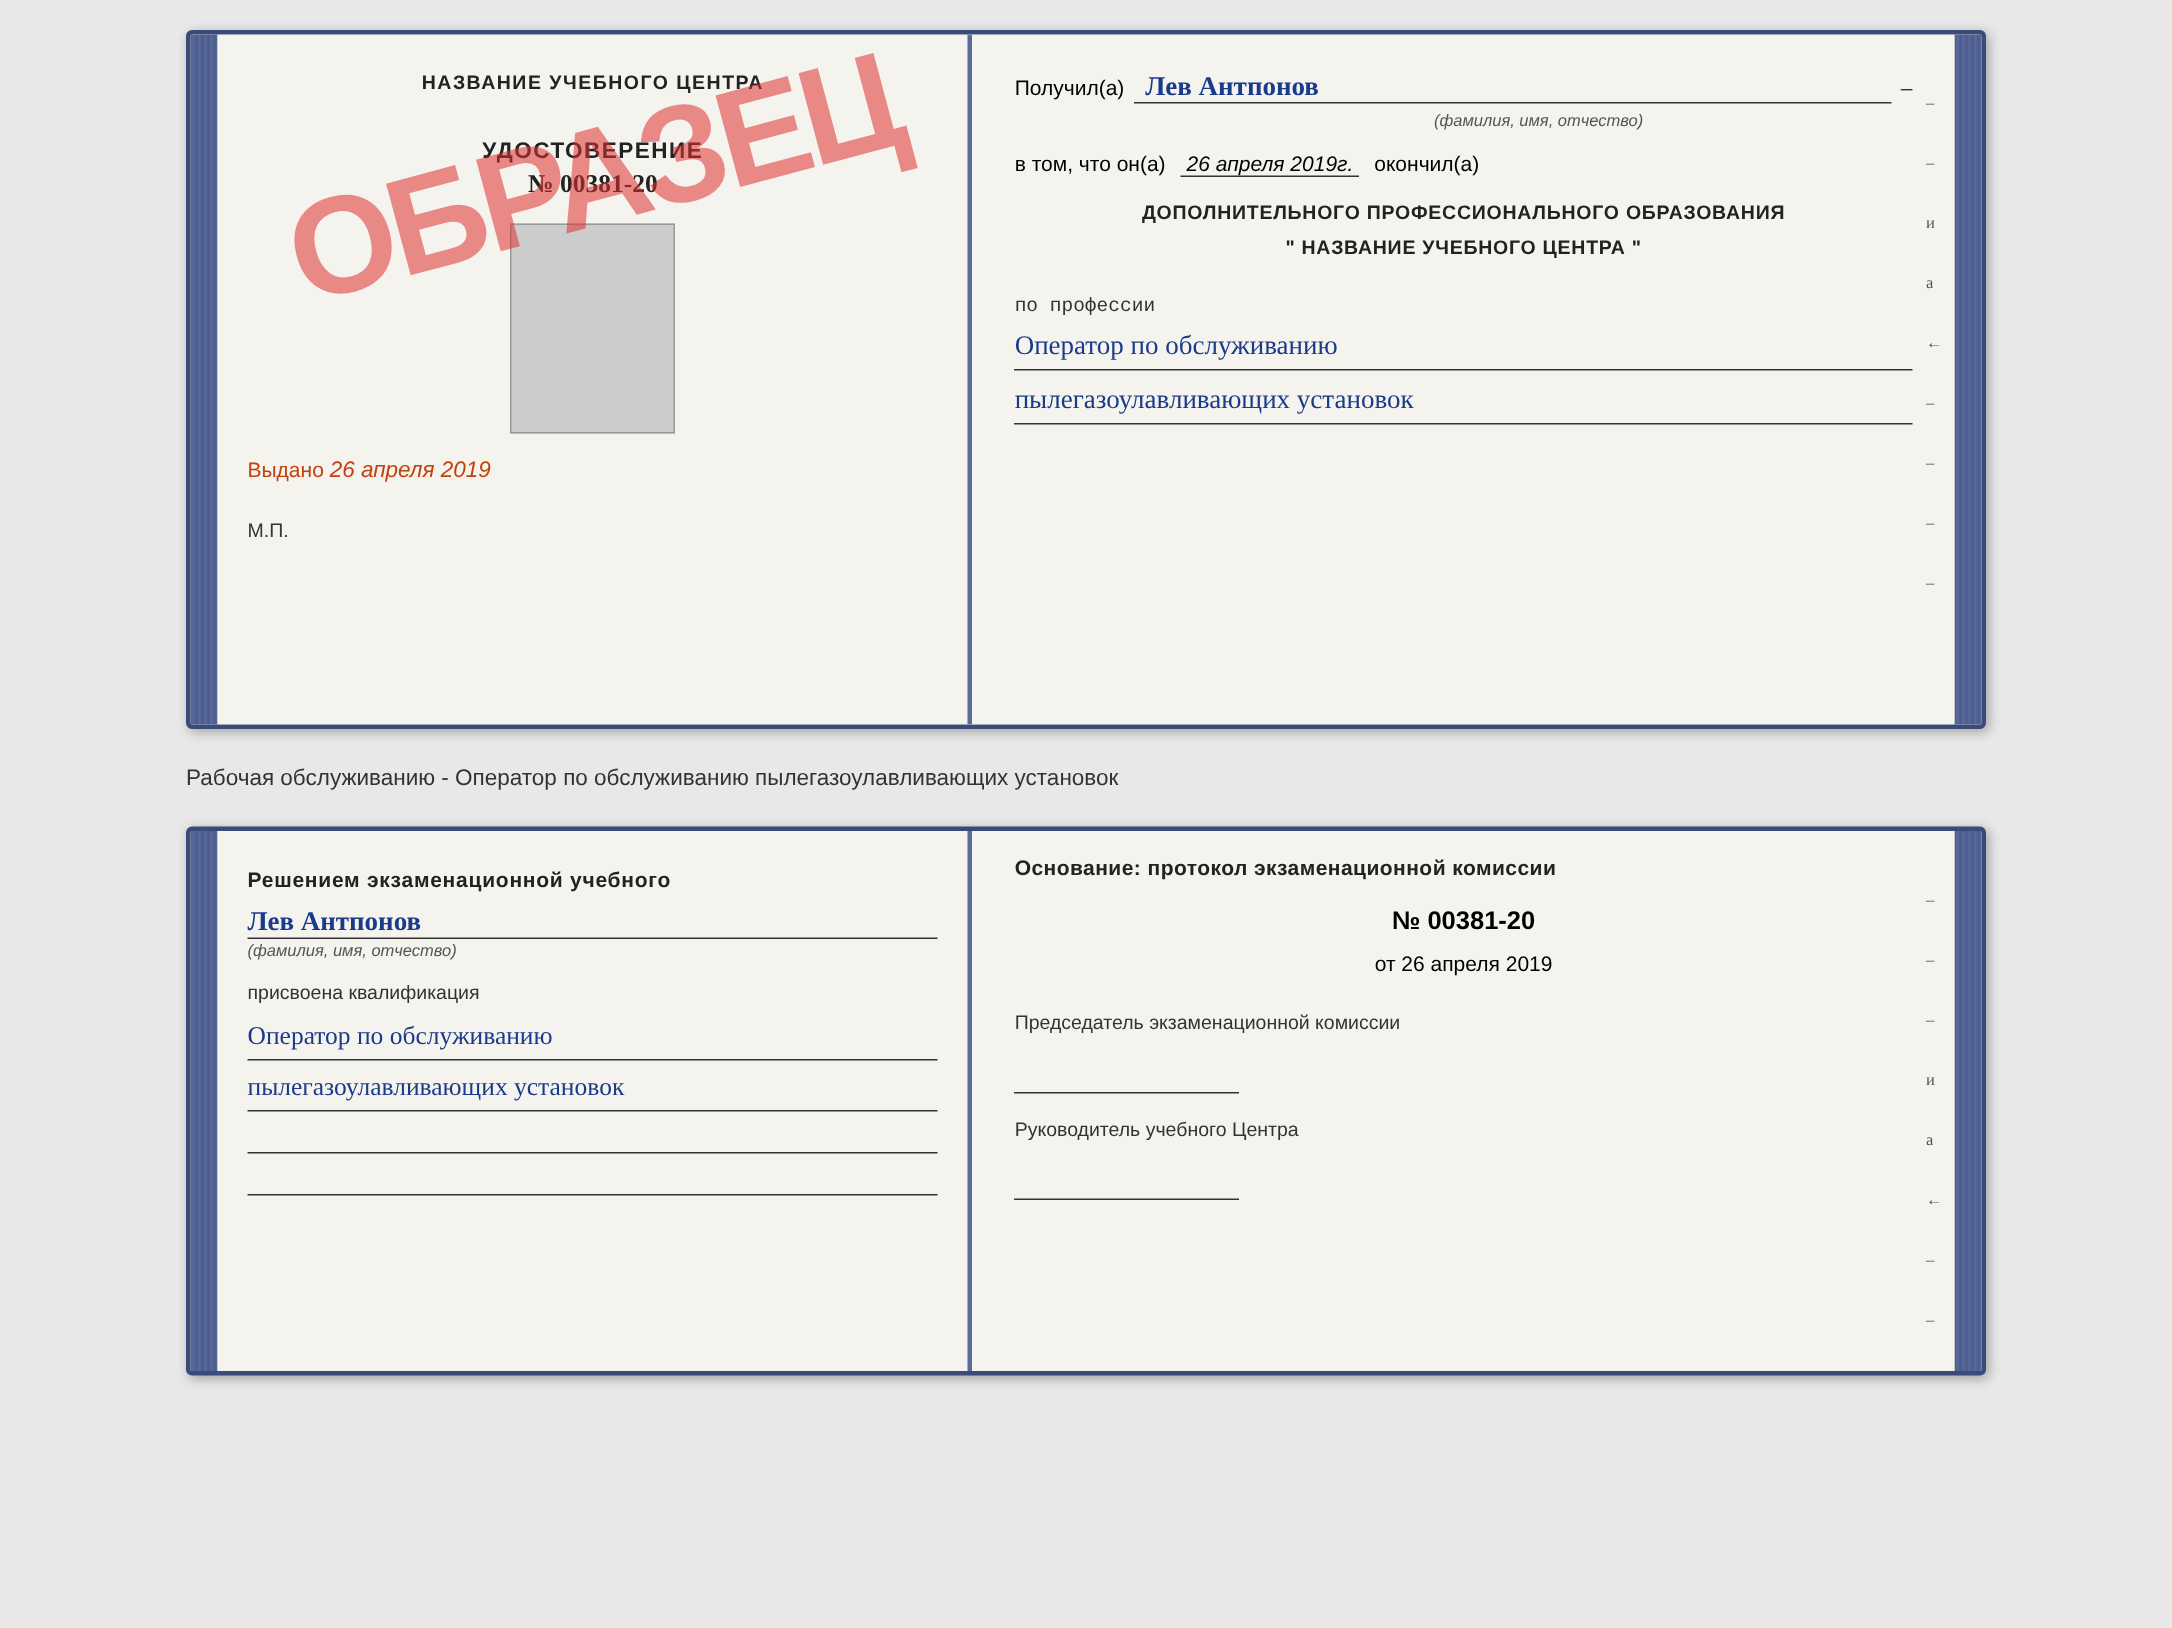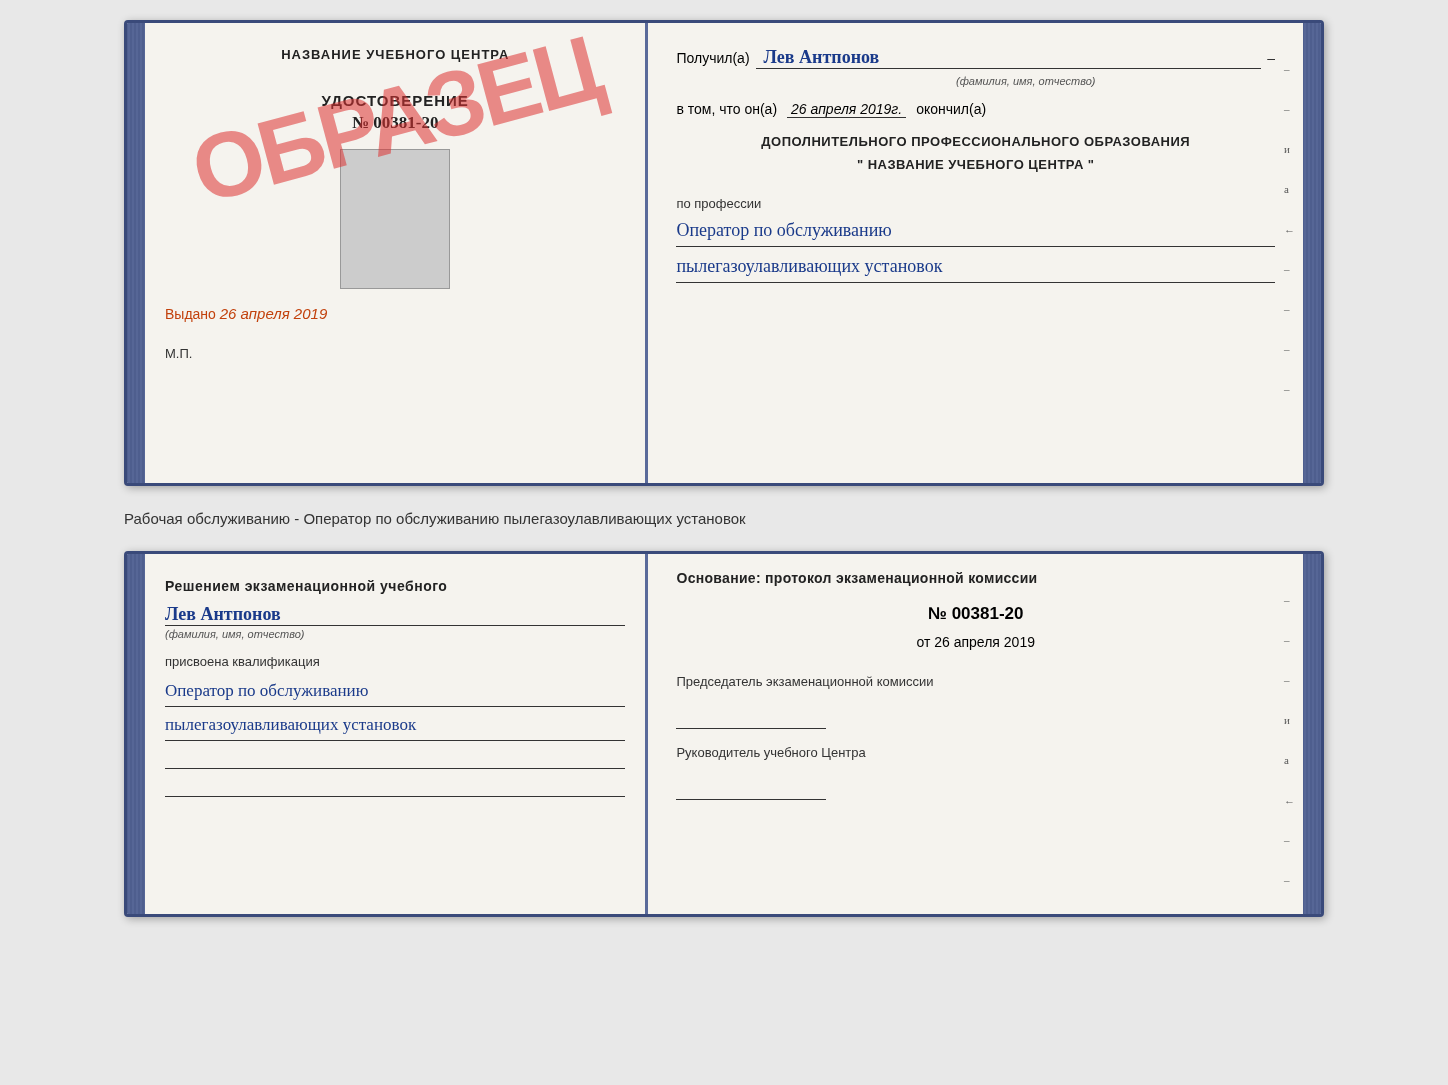--- a/index.html
+++ b/index.html
@@ -217,21 +217,21 @@
       display: flex;
       align-items: center;
       justify-content: center;
       gap: 4px;
       margin-top: 2px;
     }
 
     .profession-label {
       margin-top: 20px;
       font-size: 13px;
-      font-family: Liberation Sans, sans-serif;
+      font-family: Liberation Mono, monospace;
       color: #333;
     }
 
     .profession-value {
       font-size: 18px;
       color: #1a3a8a;
       font-family: 'Comic Sans MS', cursive;
       border-bottom: 1px solid #333;
       display: block;
       margin-top: 4px;

